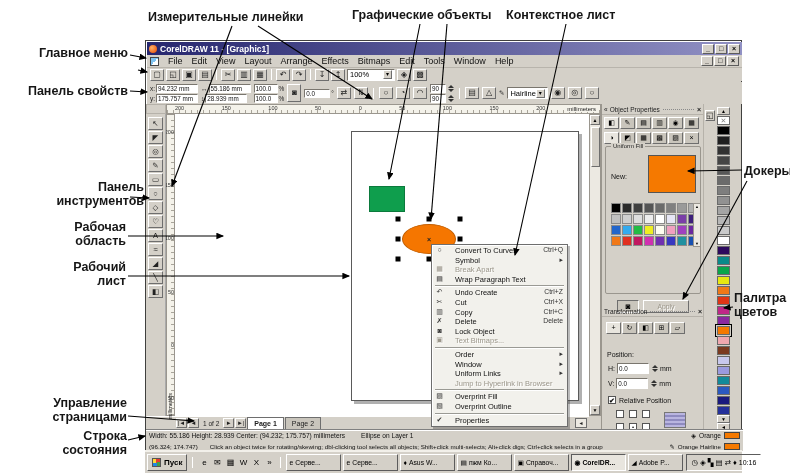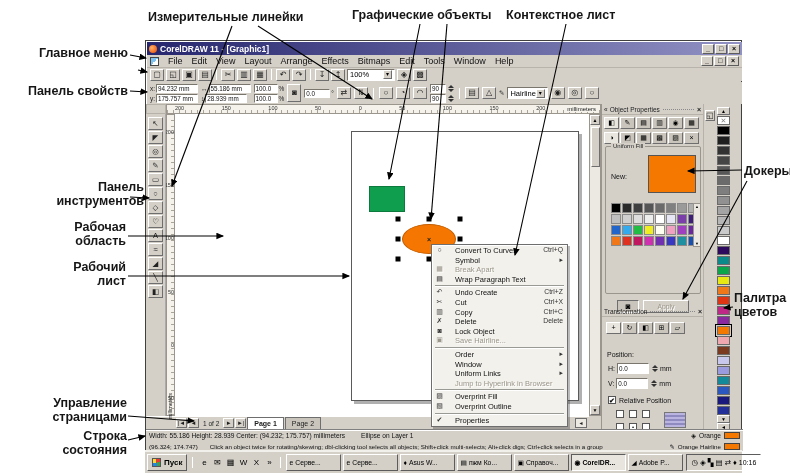--- a/index.html
+++ b/index.html
@@ -388,21 +388,21 @@
           <span class="clb">Delete</span>
           <span class="csh">Delete</span>
         </div>
         <div class="crow">
           <span class="cic">◙</span>
           <span class="clb">Lock Object</span>
           <span class="csh"></span>
         </div>
         <div class="crow dis">
           <span class="cic">▣</span>
-          <span class="clb">Save Hairline...</span>
+          <span class="clb">Text Bitmaps...</span>
           <span class="csh"></span>
         </div>
         <div class="csep"></div>
         <div class="crow">
           <span class="cic"></span>
           <span class="clb">Order</span>
           <span class="csh">▸</span>
         </div>
         <div class="crow">
           <span class="cic"></span>

